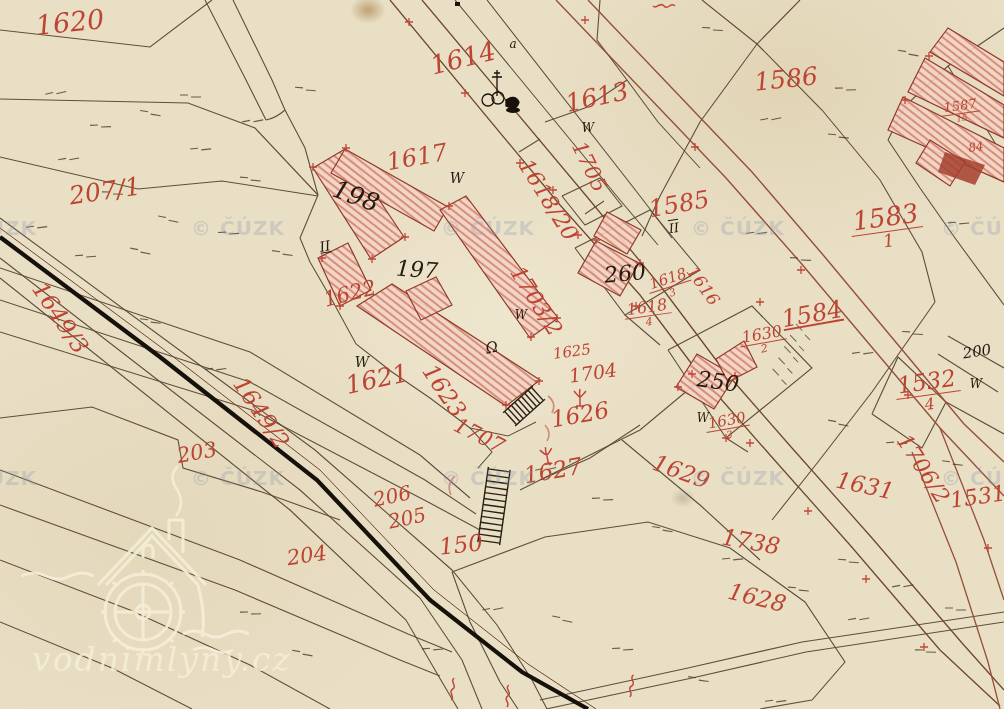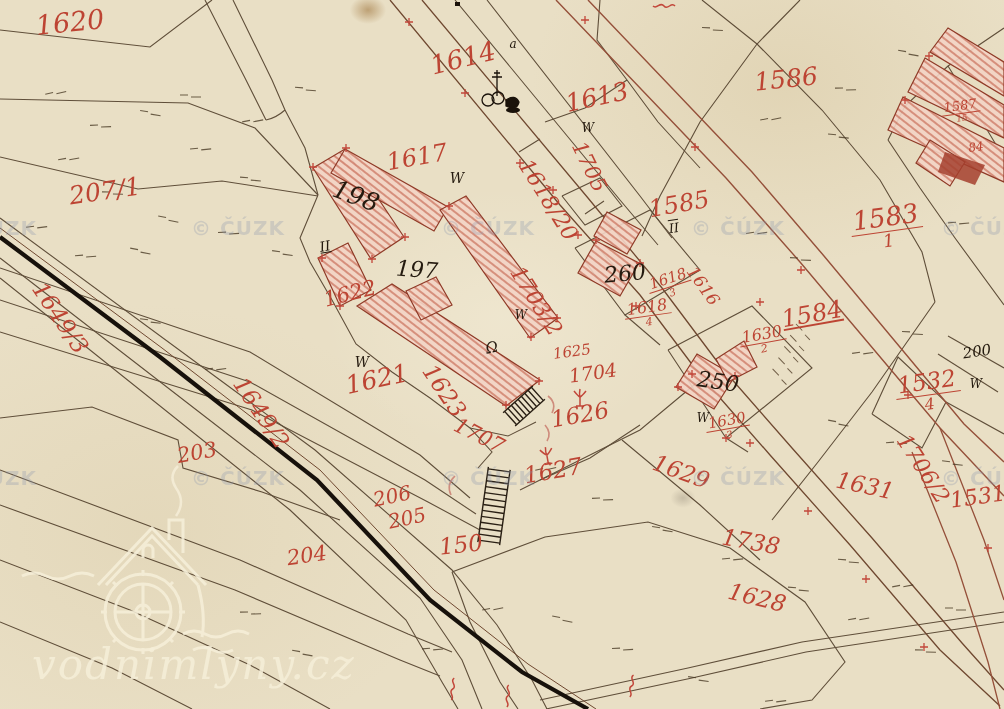--- a/index.html
+++ b/index.html
@@ -19,21 +19,21 @@
   .red{color:#bd4433;}
   .blk{color:#241a0f;}
   .frac .num{display:block;border-bottom:1.3px solid currentColor;padding:0 3px 1px;text-align:center;line-height:.95;}
   .frac .den{display:block;text-align:center;font-size:.68em;line-height:1.1;}
   .u{text-decoration:underline;}
   .o{text-decoration:overline;}
   .cuzk{position:absolute;font-family:"DejaVu Sans",sans-serif;font-weight:bold;font-size:20px;
         color:#8e99af;opacity:.30;letter-spacing:1px;transform:translate(-50%,-50%);white-space:nowrap;}
   #logo{position:absolute;left:0;top:0;pointer-events:none;}
   .logo-text{position:absolute;left:32px;top:640px;width:300px;
-     font-family:"DejaVu Serif",serif;font-style:italic;font-size:42px;letter-spacing:2px;
+     font-family:"DejaVu Serif",serif;font-style:italic;font-size:33px;letter-spacing:2px;
      color:#f6efd9;opacity:.85;}
 </style>
 </head>
 <body>
 
 <div id="stage">
 
 <svg width="1004" height="709" viewBox="0 0 1004 709" xmlns="http://www.w3.org/2000/svg" xmlns:xlink="http://www.w3.org/1999/xlink">
   <defs>
     <pattern id="hatch" width="6" height="6" patternUnits="userSpaceOnUse" patternTransform="rotate(38)">

